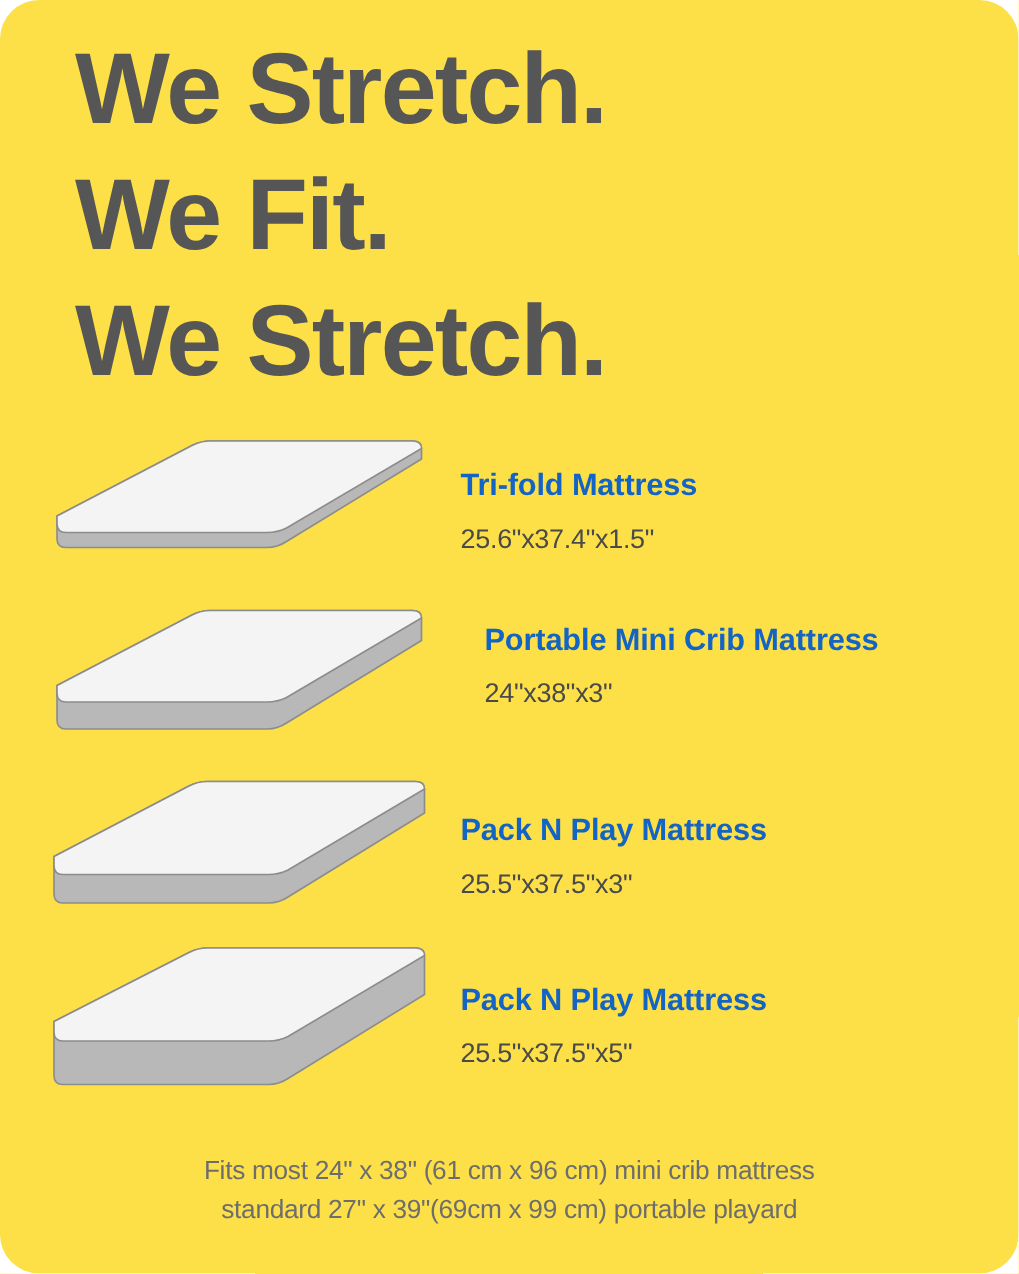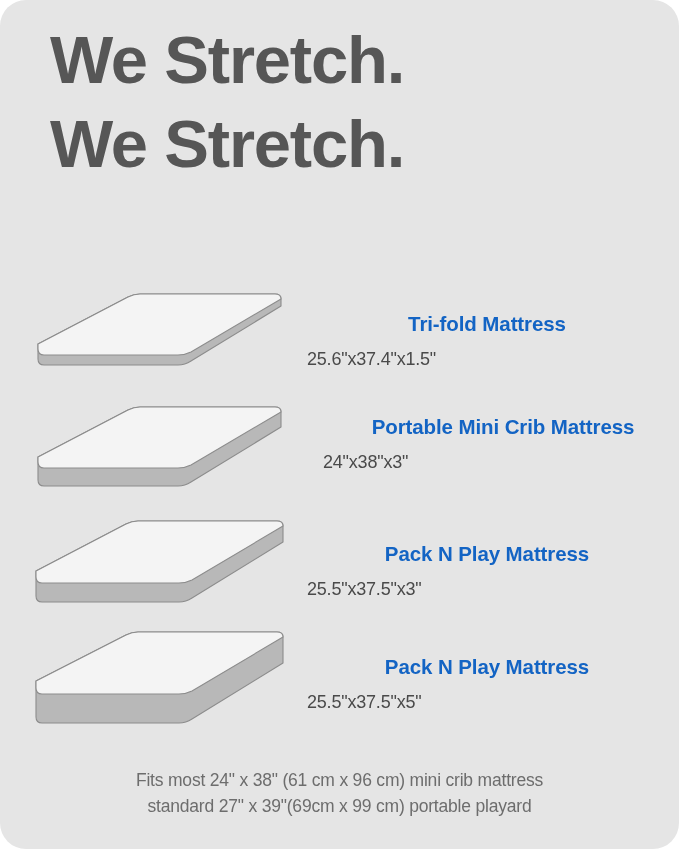--- a/index.html
+++ b/index.html
@@ -13,21 +13,21 @@
     height: 849px;
     font-family: "Liberation Sans", sans-serif;
     overflow: hidden;
   }
 
   .card {
     position: relative;
     width: 679px;
     height: 849px;
     box-sizing: border-box;
-    background: #e5e5e5;
+    background: #fde047;
     border-radius: 26px;
     overflow: hidden;
   }
 
   
   .headline {
     position: absolute;
     left: 50px;
     top: 18px;
     width: 600px;
@@ -74,21 +74,20 @@
     top: 0;
     width: 360px;
   }
   .prod-title {
     color: #1364c4;
     font-size: 20.5px;
     font-weight: bold;
     letter-spacing: -0.1px;
     white-space: nowrap;
     margin: 0;
-    text-align: center;
   }
   .prod-dims {
     color: #4a4a4a;
     font-size: 18px;
     font-weight: normal;
     letter-spacing: -0.2px;
     white-space: nowrap;
     margin: 0;
   }
 
@@ -119,20 +118,21 @@
     white-space: nowrap;
   }
 </style>
 </head>
 <body>
 
 <div class="card">
 
   <div class="headline">
     <span class="headline-line">We Stretch.</span>
+    <span class="headline-line">We Fit.</span>
     <span class="headline-line">We Stretch.</span>
   </div>
 
   <div class="rows">
 
     <div class="row row-0">
       <div class="art-wrap">
         <svg viewBox="0 0 262 115" xmlns="http://www.w3.org/2000/svg">
           <g stroke="#8c8c8c" stroke-width="1.1" stroke-linejoin="round">
             <path d="M8 58 L98 11 Q104 8 110 8 L245 8 Q251 8 251 13 L251 20 L161 75 Q155 79 148 79 L14 79 Q8 79 8 73 Z" fill="#b8b8b8"></path>

